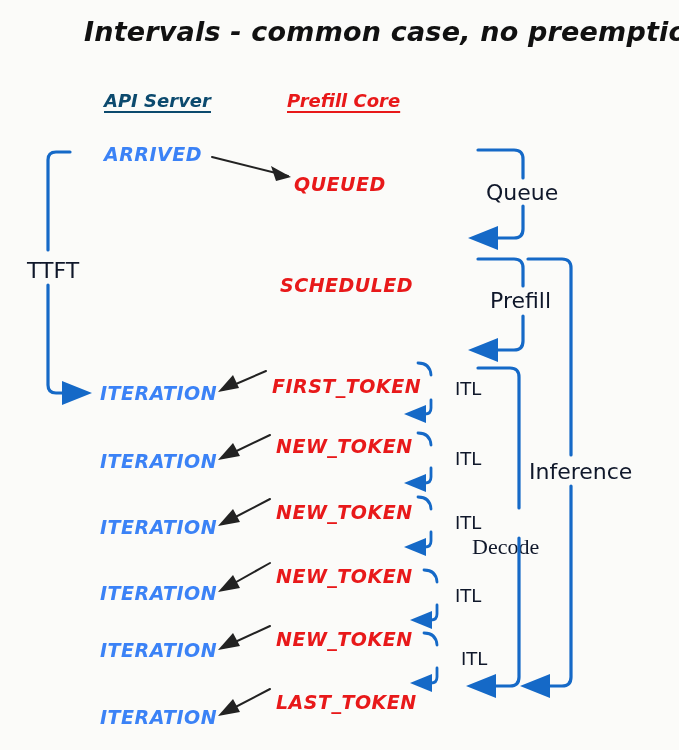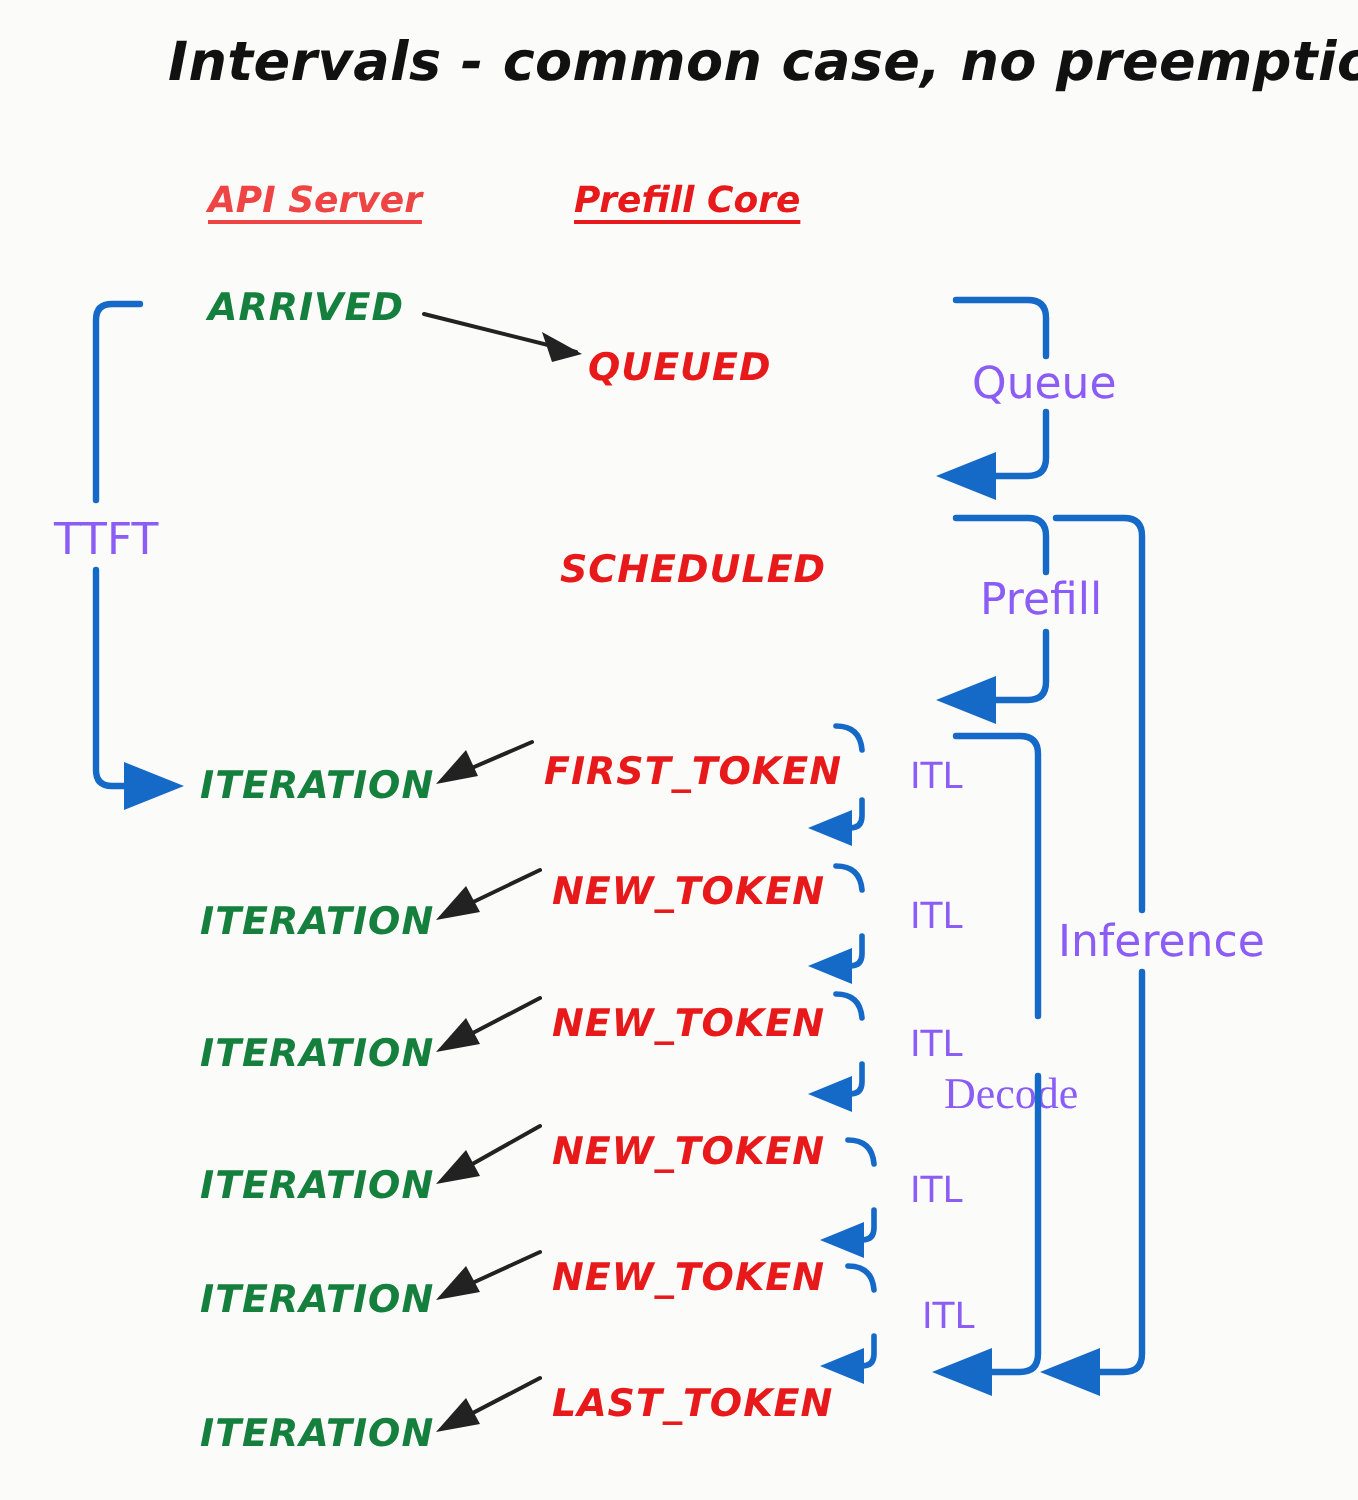--- a/index.html
+++ b/index.html
@@ -23,38 +23,38 @@
 
   
   .colhead{
     font-family:"DejaVu Sans", sans-serif;
     font-style:italic;font-weight:700;
     font-size:18px;
     text-decoration:underline;
     text-underline-offset:4px;
     text-decoration-thickness:2px;
   }
-  .colhead.api{color:#ef4444;}
+  .colhead.api{color:#0c4a6e;}
   .colhead.engine{color:#e8191a;}
 
   
   .state{
     font-family:"DejaVu Sans", sans-serif;
     font-style:italic;font-weight:700;
     font-size:19px;
     letter-spacing:.5px;
   }
-  .state.api{color:#15803d;}
+  .state.api{color:#3b82f6;}
   .state.engine{color:#e8191a;margin-top:18px;}
 
   
   .interval{
     font-family:"DejaVu Sans", sans-serif;
     font-style:normal;font-weight:400;
-    color:#8b5cf6;
+    color:#0f172a;
     font-size:22px;
   }
   .interval.small{font-size:18px;margin-left:27px;}
 
   svg{overflow:visible;}
   .bl{fill:none;stroke:#1569c7;stroke-width:3.2;stroke-linecap:round;stroke-linejoin:round;}
   .bl-thin{fill:none;stroke:#1569c7;stroke-width:2.8;stroke-linecap:round;stroke-linejoin:round;}
   .ah{fill:#1569c7;}
   .blk{fill:none;stroke:#222;stroke-width:2;stroke-linecap:round;}
   .blkh{fill:#222;}

